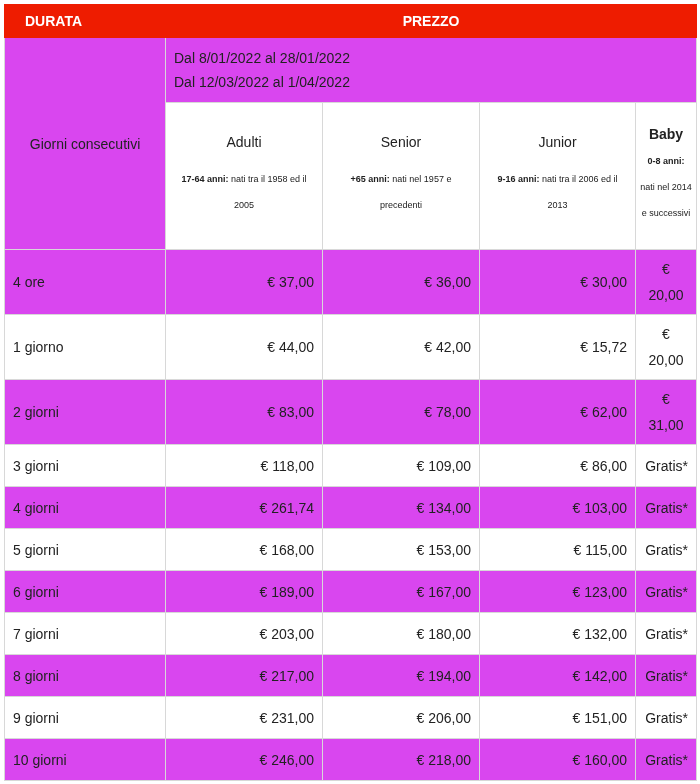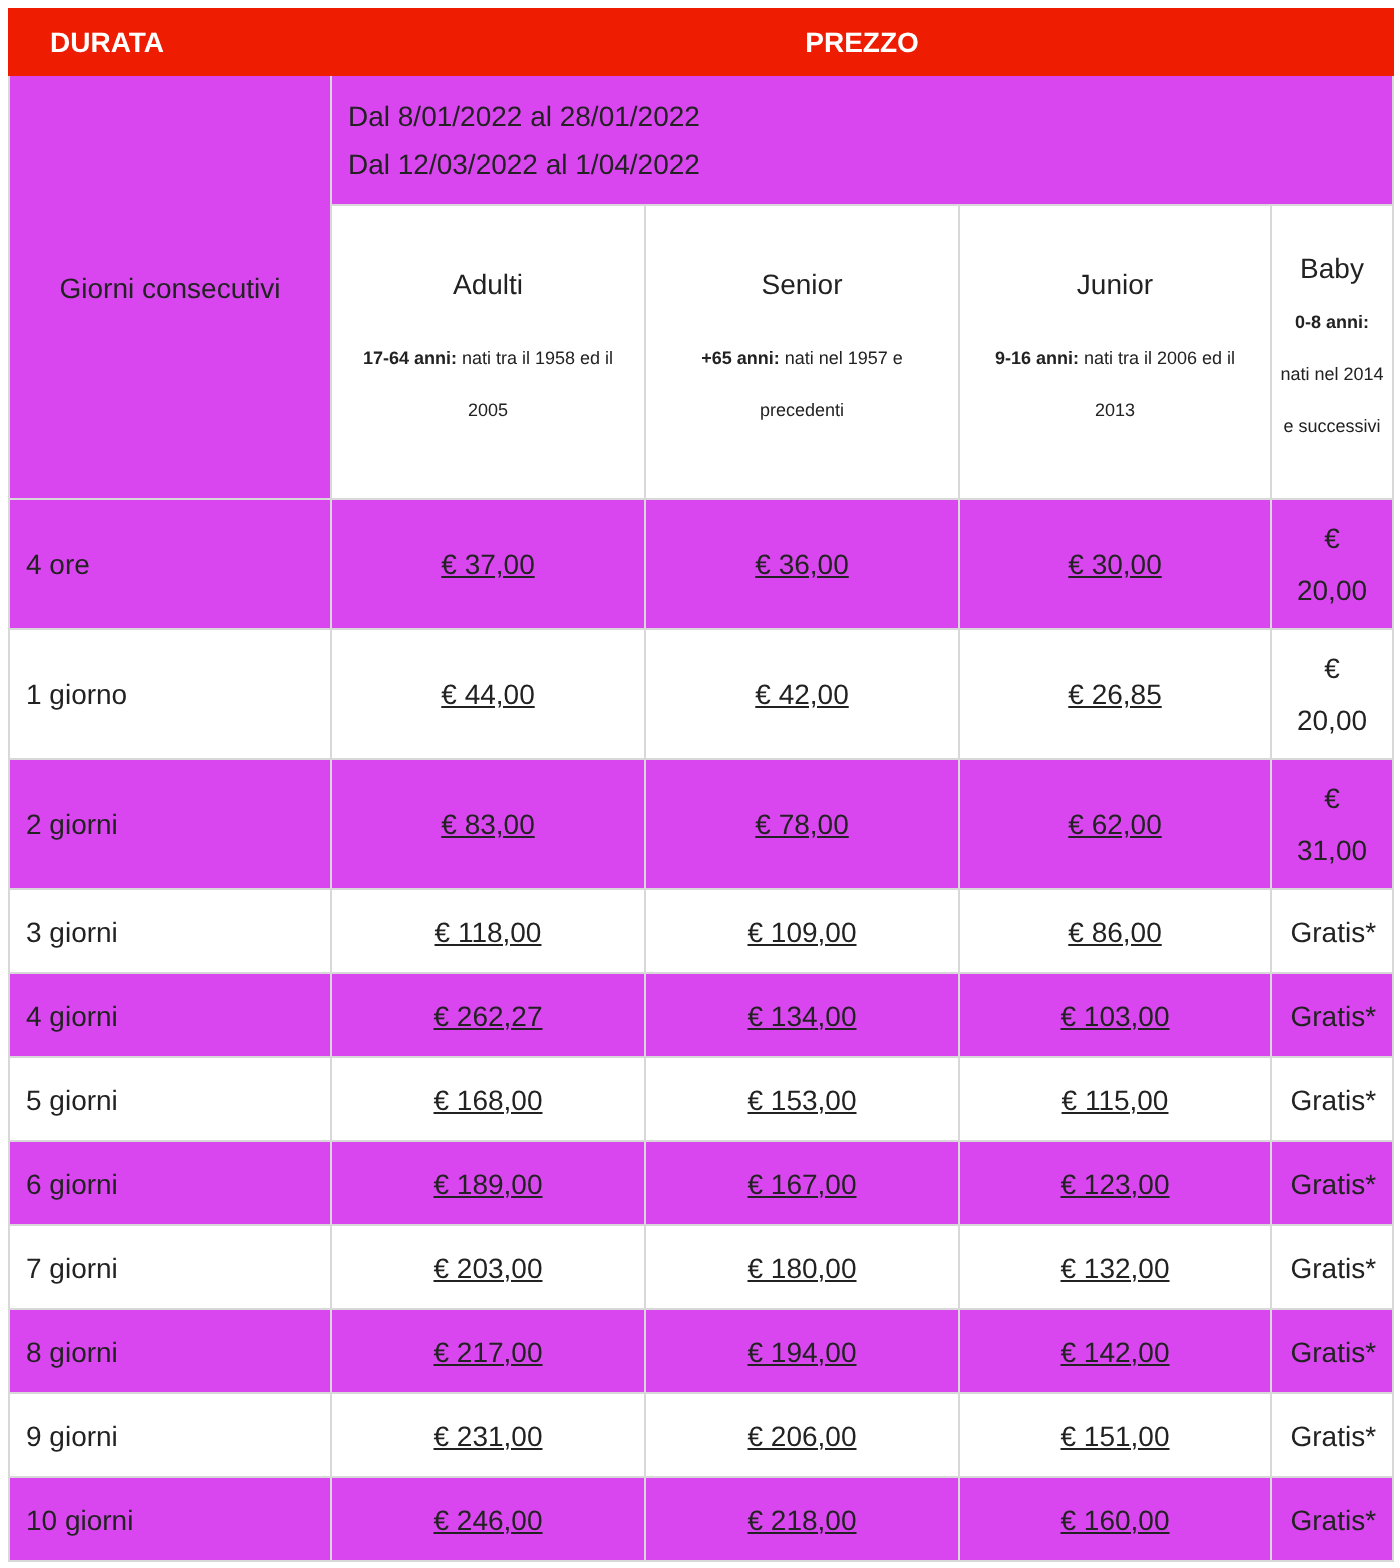--- a/index.html
+++ b/index.html
@@ -11,24 +11,24 @@
   tr.head th.durata { text-align: left; padding-left: 20px; }
   tr.head th.prezzo { text-align: center; }
   .grey { background: #d946ef; }
   .white { background: #ffffff; }
   td.dates { height: 64px; font-weight: bold; font-size: 14px; line-height: 24px; padding-left: 8px; vertical-align: middle; }
   td.giorni-head { text-align: center; vertical-align: middle; font-size: 14px; padding-bottom: 70px; margin-left: 40px; }
   td.cat { text-align: center; vertical-align: middle; height: 146px; }
   td.cat .name { font-size: 14px; display: block; margin-bottom: 16px; }
   td.cat .desc { font-size: 9px; line-height: 26px; display: block; }
   td.cat .desc b { font-weight: bold; }
-  td.cat.baby .name { margin-bottom: 6px; }
+  td.cat.baby .name { margin-bottom: 6px; font-weight: bold; }
   td.cat.baby .desc { line-height: 26px; padding: 0; }
   td.label { text-align: left; }
-  td.val { text-align: center; text-decoration: underline; }
+  td.val { text-align: right; }
   tr.tall td { height: 64px; }
   tr.short td { height: 41px; }
   td.baby-val { text-align: center; line-height: 26px; }
   td.gratis { text-align: right; padding-right: 8px; }
 </style>
 </head>
 <body>
 
 <div class="wrap">
 <table class="price">
@@ -76,40 +76,40 @@
     <td class="label grey">4 ore</td>
     <td class="val grey">€ 37,00</td>
     <td class="val grey">€ 36,00</td>
     <td class="val grey">€ 30,00</td>
     <td class="baby-val grey">€ 20,00</td>
   </tr>
         <tr class="white tall">
     <td class="label white">1 giorno</td>
     <td class="val white">€ 44,00</td>
     <td class="val white">€ 42,00</td>
-    <td class="val white">€ 26,85</td>
+    <td class="val white">€ 15,72</td>
     <td class="baby-val white">€ 20,00</td>
   </tr>
         <tr class="grey tall">
     <td class="label grey">2 giorni</td>
     <td class="val grey">€ 83,00</td>
     <td class="val grey">€ 78,00</td>
     <td class="val grey">€ 62,00</td>
     <td class="baby-val grey">€ 31,00</td>
   </tr>
         <tr class="white short">
     <td class="label white">3 giorni</td>
     <td class="val white">€ 118,00</td>
     <td class="val white">€ 109,00</td>
     <td class="val white">€ 86,00</td>
     <td class="baby-val white gratis">Gratis*</td>
   </tr>
         <tr class="grey short">
     <td class="label grey">4 giorni</td>
-    <td class="val grey">€ 262,27</td>
+    <td class="val grey">€ 261,74</td>
     <td class="val grey">€ 134,00</td>
     <td class="val grey">€ 103,00</td>
     <td class="baby-val grey gratis">Gratis*</td>
   </tr>
         <tr class="white short">
     <td class="label white">5 giorni</td>
     <td class="val white">€ 168,00</td>
     <td class="val white">€ 153,00</td>
     <td class="val white">€ 115,00</td>
     <td class="baby-val white gratis">Gratis*</td>

